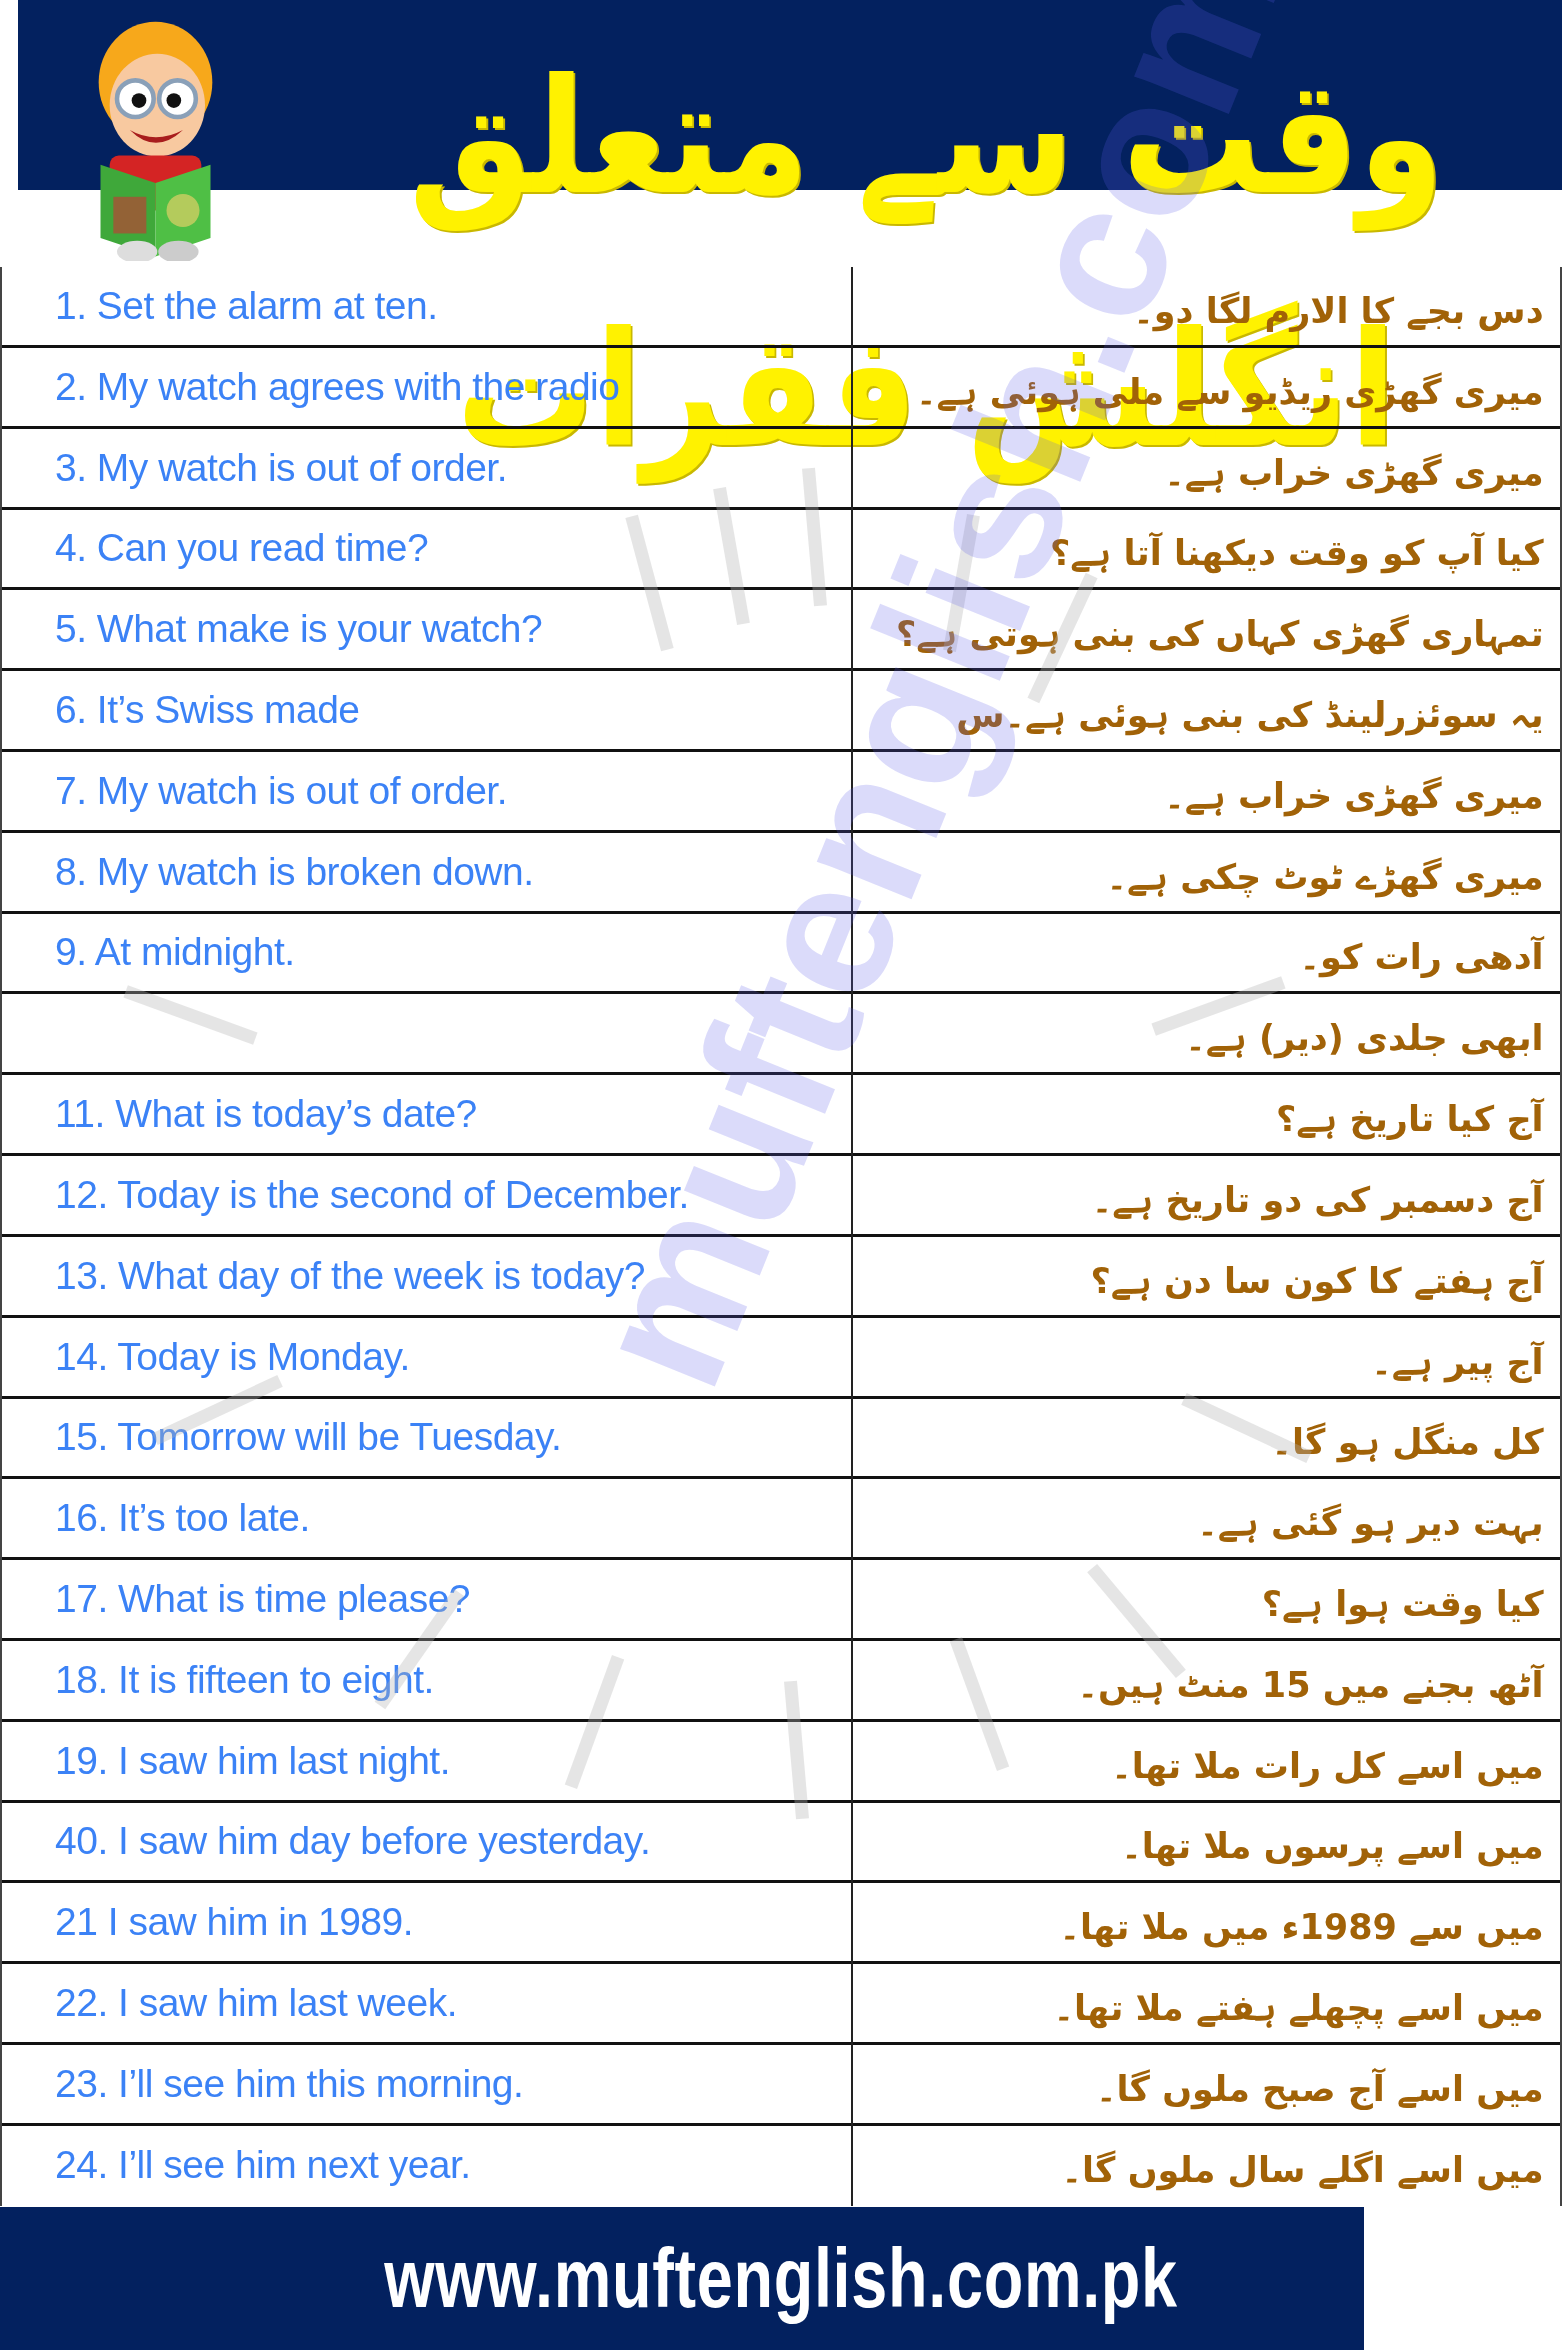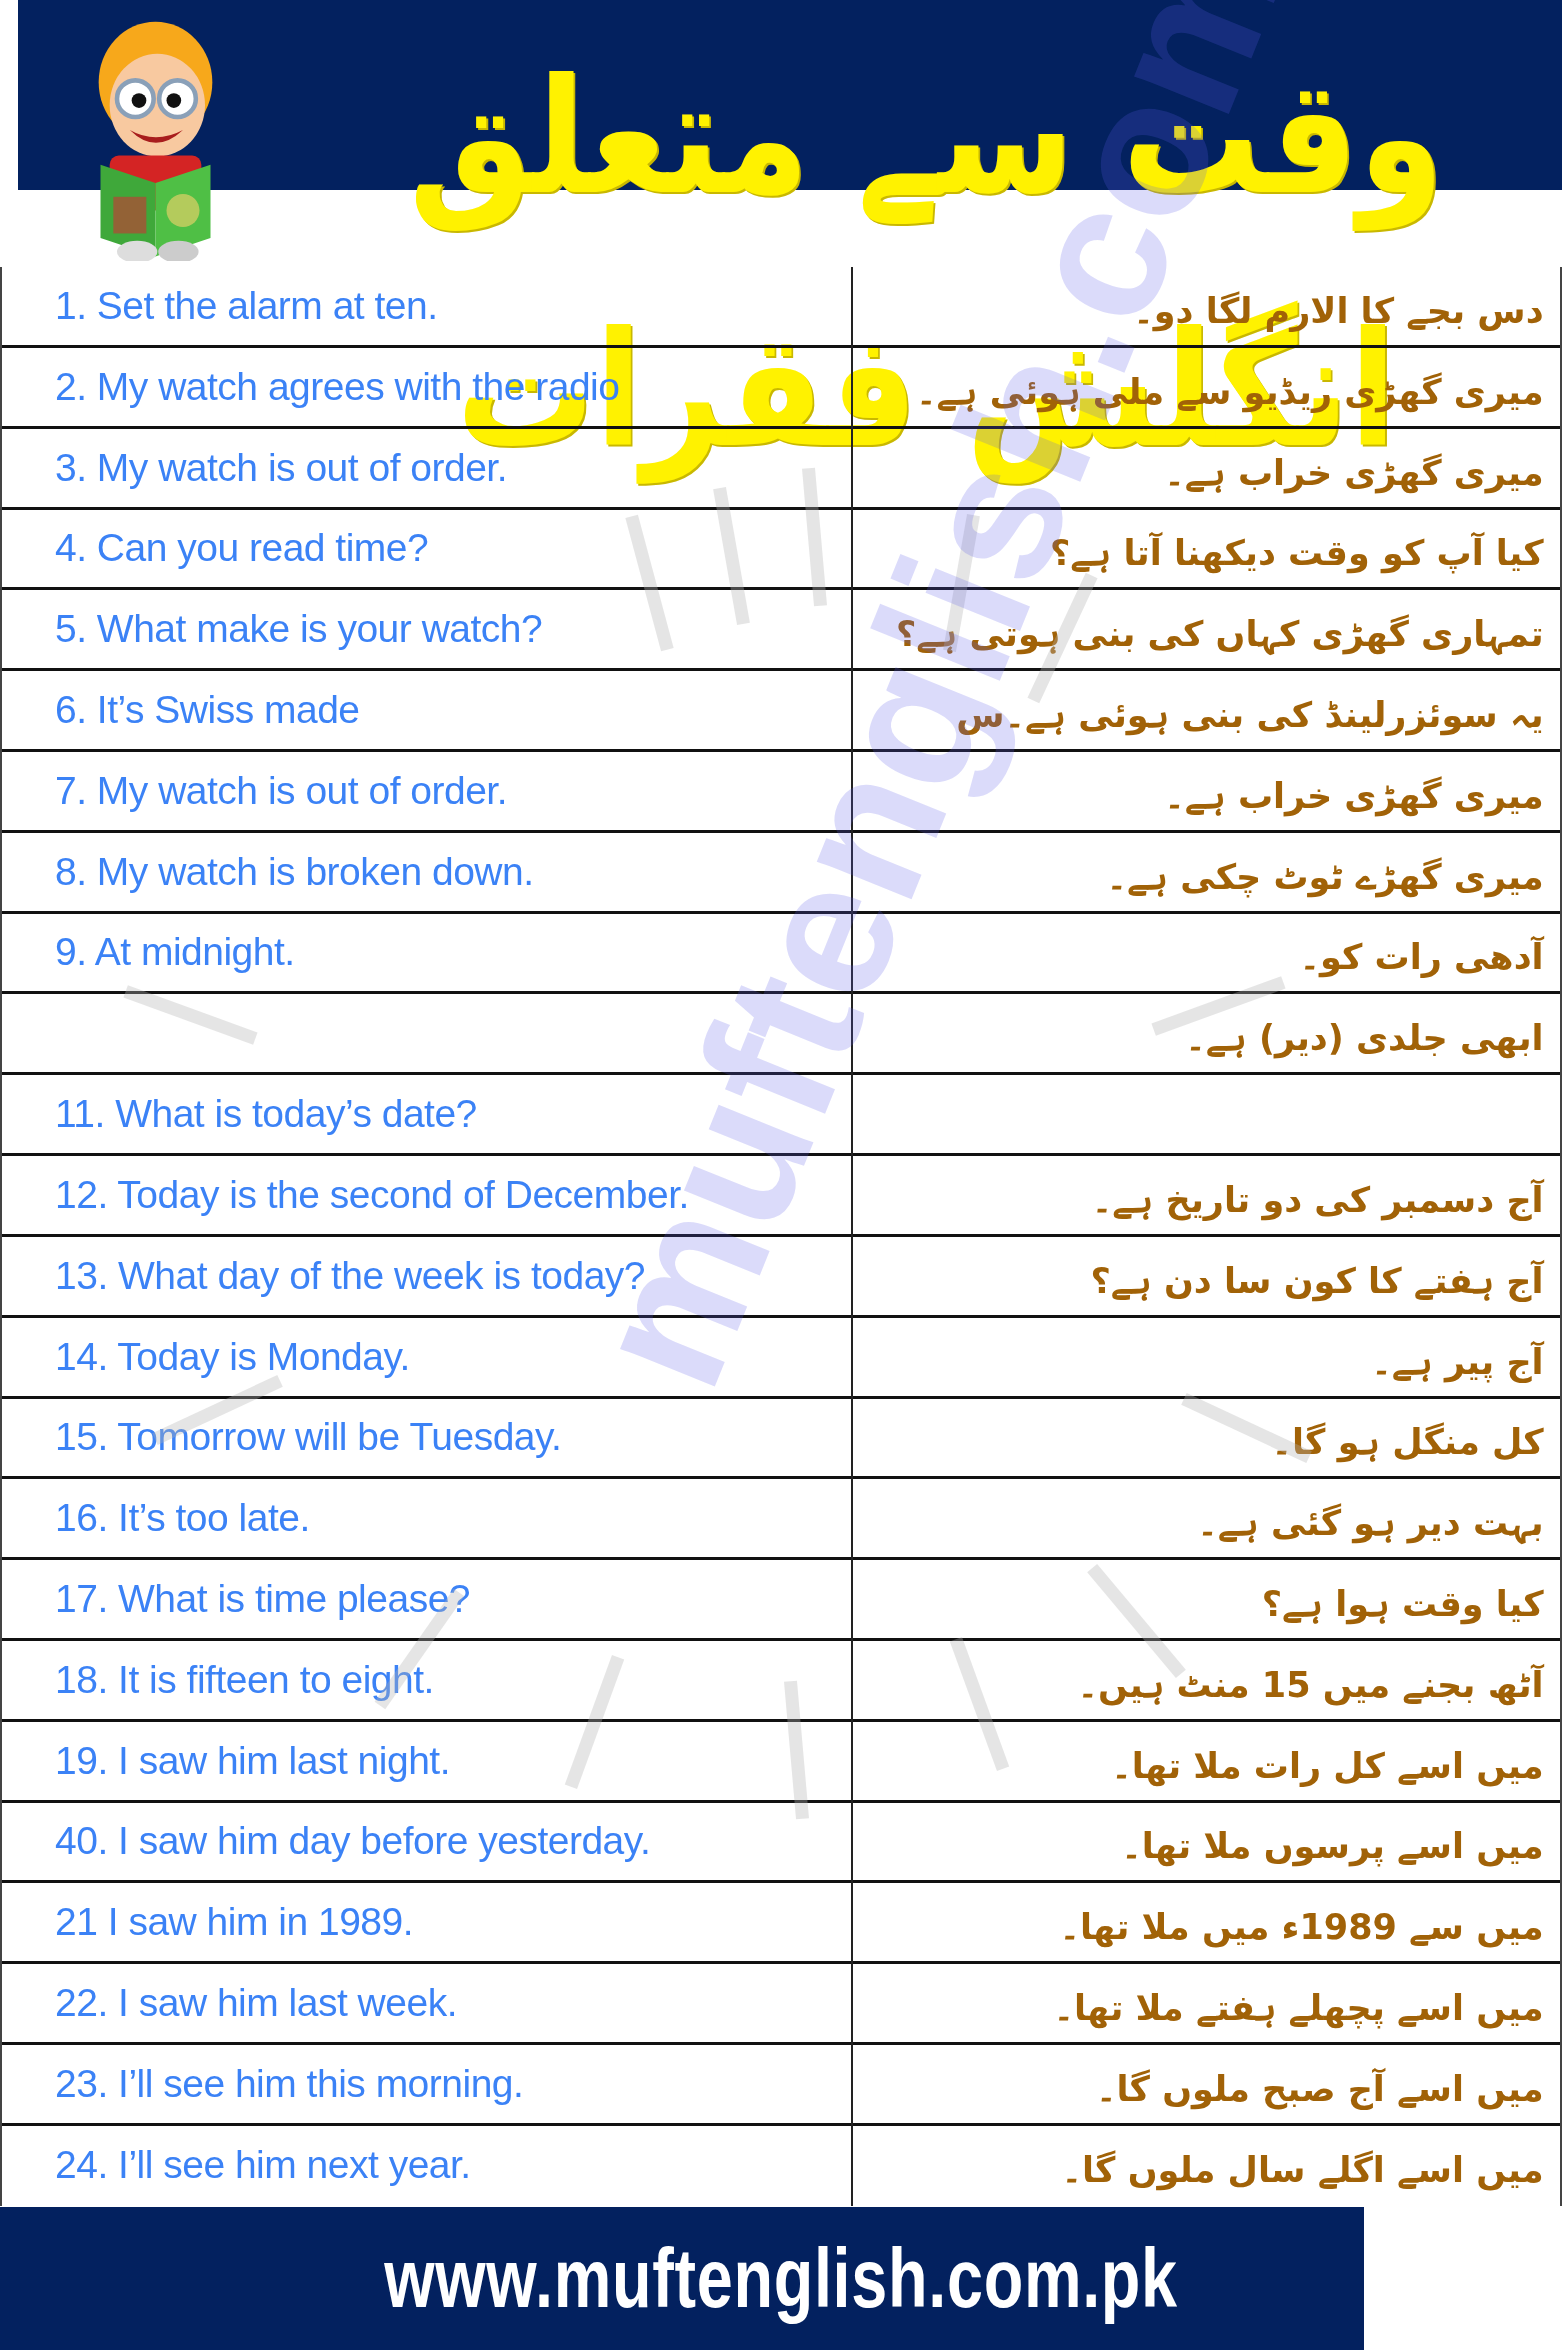--- a/index.html
+++ b/index.html
@@ -79,20 +79,21 @@
     </div>
   <div class="row" style="top:646px">
       <span class="en">9. At midnight.</span>
       <span class="ur">آدھی رات کو۔</span>
     </div>
   <div class="row" style="top:727px">
       <span class="ur">ابھی جلدی (دیر) ہے۔</span>
     </div>
   <div class="row" style="top:808px">
       <span class="en">11. What is today’s date?</span>
+      <span class="ur">آج کیا تاریخ ہے؟</span>
     </div>
   <div class="row" style="top:889px">
       <span class="en">12. Today is the second of December.</span>
       <span class="ur">آج دسمبر کی دو تاریخ ہے۔</span>
     </div>
   <div class="row" style="top:970px">
       <span class="en">13. What day of the week is today?</span>
       <span class="ur">آج ہفتے کا کون سا دن ہے؟</span>
     </div>
   <div class="row" style="top:1051px">

